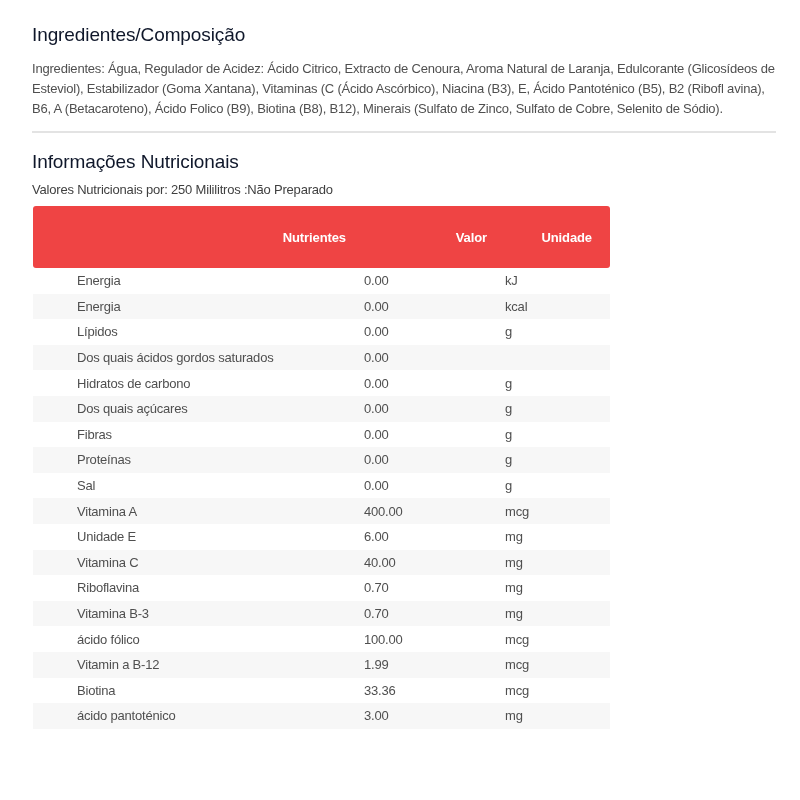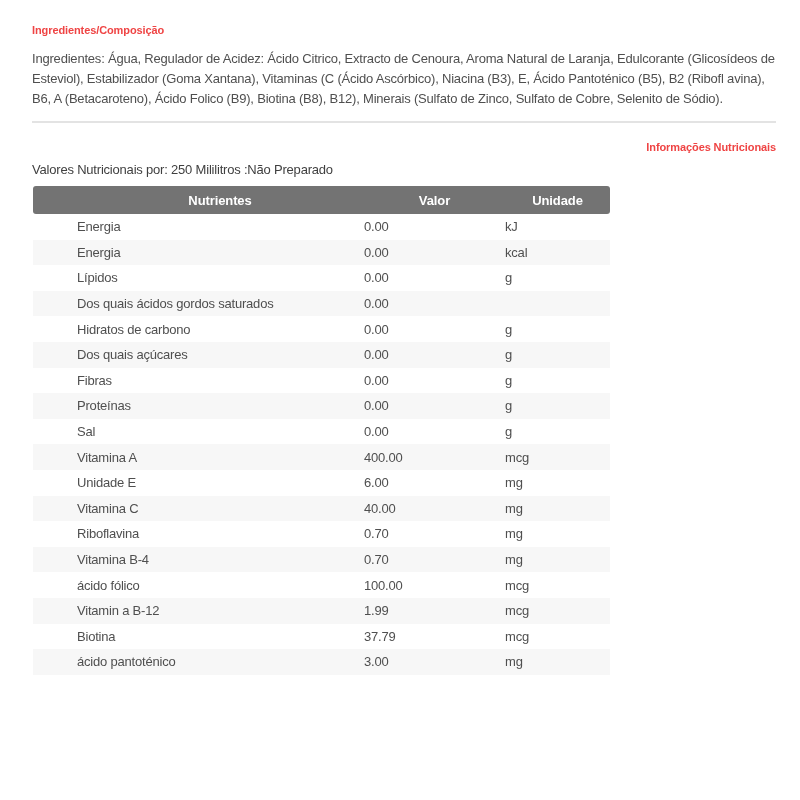--- a/index.html
+++ b/index.html
@@ -13,66 +13,65 @@
   }
   .page {
     box-sizing: border-box;
     width: 800px;
     height: 800px;
     padding: 24px 24px 0 32px;
     background: #ffffff;
   }
   .section-title {
     margin: 0;
-    font-size: 11px;
-    font-weight: 700;
-    color: #ef4444;
+    font-size: 19px;
+    font-weight: 400;
+    color: #0f172a;
     letter-spacing: -0.1px;
   }
   .ingredients-text {
     margin: 13px 0 0 0;
     width: 744px;
     font-size: 13px;
     line-height: 20px;
     color: #4f4f4f;
     letter-spacing: -0.2px;
   }
   .divider {
     border: none;
     border-top: 2px solid #e3e3e3;
     margin: 12px 0 0 0;
     width: 744px;
   }
   .nutrition-title {
     margin: 18px 0 0 0;
-    text-align: right;
   }
   .serving-info {
     margin: 9px 0 0 0;
     font-size: 13px;
     color: #404040;
     letter-spacing: -0.2px;
   }
   table.nutrition-table {
     margin: 9px 0 0 1px;
     border-collapse: collapse;
     width: 577px;
     table-layout: fixed;
   }
   .nutrition-table col.c1 { width: 331px; }
   .nutrition-table col.c2 { width: 141px; }
   .nutrition-table col.c3 { width: 105px; }
   .nutrition-table thead th {
-    background: #737373;
+    background: #ef4444;
     color: #ffffff;
     font-size: 13px;
     font-weight: 700;
-    text-align: center;
+    text-align: right;
     height: 26px;
-    padding: 1px;
+    padding: 18px;
     letter-spacing: -0.1px;
   }
   .nutrition-table thead th:first-child {
     padding-left: 44px;
     border-top-left-radius: 3px;
     border-bottom-left-radius: 3px;
   }
   .nutrition-table thead th:last-child {
     border-top-right-radius: 3px;
     border-bottom-right-radius: 3px;
@@ -179,37 +178,37 @@
             <td>Vitamina C</td>
             <td>40.00</td>
             <td>mg</td>
           </tr>
           <tr>
             <td>Riboflavina</td>
             <td>0.70</td>
             <td>mg</td>
           </tr>
           <tr>
-            <td>Vitamina B-4</td>
+            <td>Vitamina B-3</td>
             <td>0.70</td>
             <td>mg</td>
           </tr>
           <tr>
             <td>ácido fólico</td>
             <td>100.00</td>
             <td>mcg</td>
           </tr>
           <tr>
             <td>Vitamin a B-12</td>
             <td>1.99</td>
             <td>mcg</td>
           </tr>
           <tr>
             <td>Biotina</td>
-            <td>37.79</td>
+            <td>33.36</td>
             <td>mcg</td>
           </tr>
           <tr>
             <td>ácido pantoténico</td>
             <td>3.00</td>
             <td>mg</td>
           </tr>
         </tbody>
     </table>
   </section>

